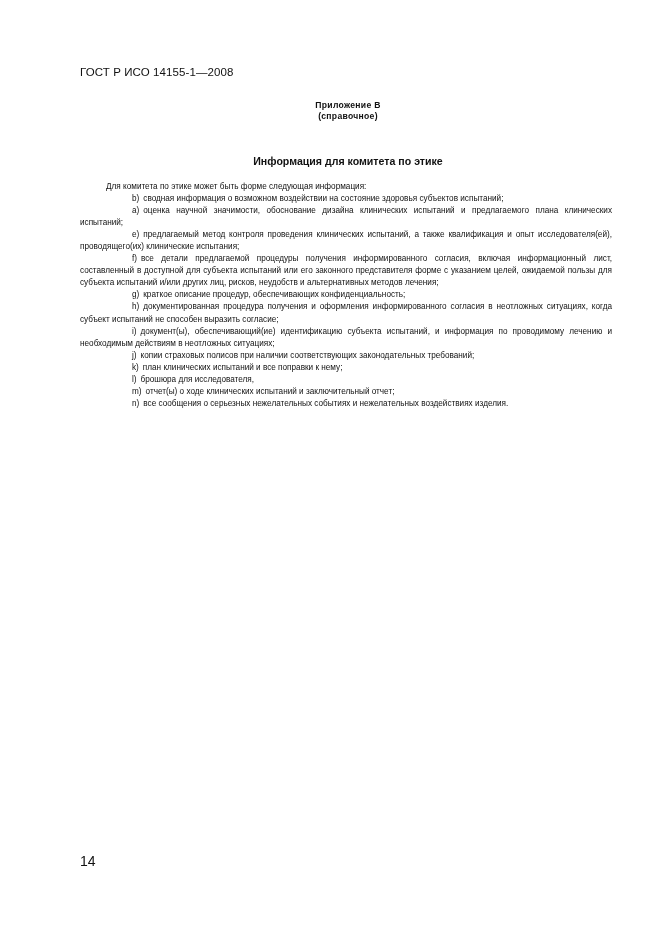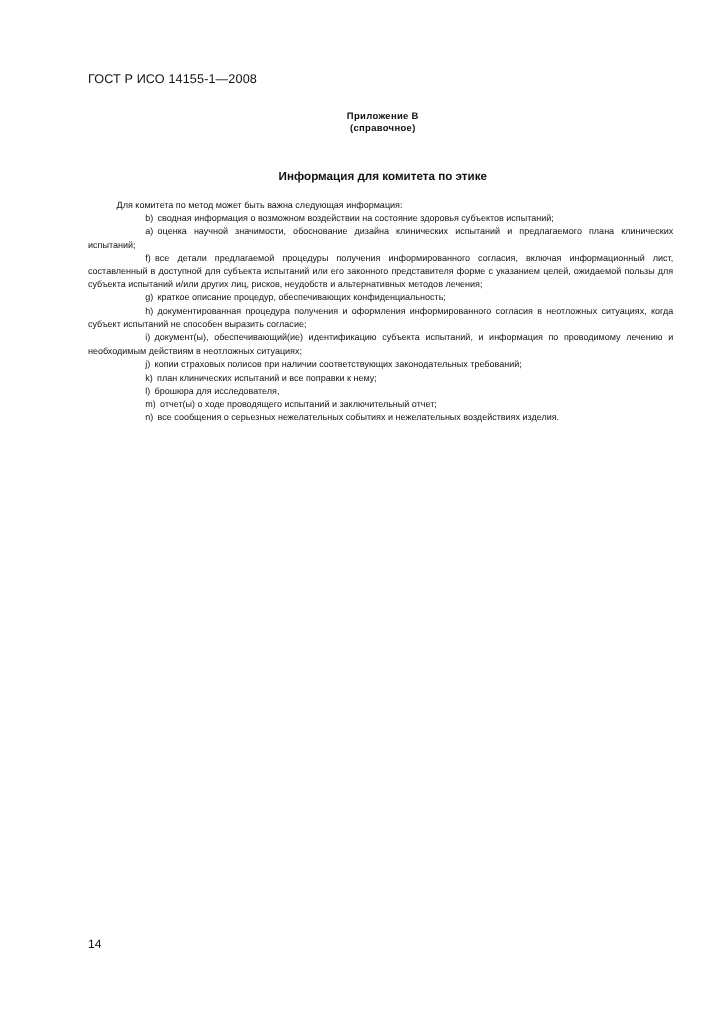--- a/index.html
+++ b/index.html
@@ -5,42 +5,43 @@
     html, body { margin: 0; padding: 0; background: #ffffff; }
     body { width: 661px; height: 936px; position: relative; overflow: hidden;
            font-family: "Liberation Sans", "DejaVu Sans", sans-serif; color: #111; }
     .header { position: absolute; left: 80px; top: 66px; font-size: 11.5px; font-weight: normal; letter-spacing: 0.1px; }
     .annex { position: absolute; left: 0; width: 696px; top: 100px; text-align: center; font-size: 8.6px; font-weight: bold; line-height: 11px; letter-spacing: 0.3px; }
     .title { position: absolute; left: 0; width: 696px; top: 155px; text-align: center; font-size: 10.6px; font-weight: bold; }
     .body { position: absolute; left: 80px; top: 181px; width: 532px; font-size: 8.2px; line-height: 12.05px; text-align: justify; }
     .body p { margin: 0; text-indent: 26px; }
     .body p.intro { text-indent: 26px; }
     .lbl { display: inline-block; margin-right: 4px; }
-    .page-num { position: absolute; left: 80px; top: 853px; font-size: 11px; text-align: center; }
+    .page-num { position: absolute; left: 80px; top: 853px; font-size: 14px; text-align: center; }
   </style>
 </head>
 <body>
 
 <div class="header">ГОСТ Р ИСО 14155-1—2008</div>
 
 <div class="annex">
   <div>Приложение В</div>
   <div>(справочное)</div>
 </div>
 
 <div class="title">Информация для комитета по этике</div>
 
 <div class="body">
-  <p class="intro">Для комитета по метод может быть важна следующая информация:</p>
+  <p class="intro">Для комитета по этике может быть форме следующая информация:</p>
   <p><span class="lbl">b)</span><span>сводная информация о возможном воздействии на состояние здоровья субъектов испытаний;</span></p>
   <p><span class="lbl">a)</span><span>оценка научной значимости, обоснование дизайна клинических испытаний и предлагаемого плана клинических испытаний;</span></p>
+  <p><span class="lbl">e)</span><span>предлагаемый метод контроля проведения клинических испытаний, а также квалификация и опыт исследователя(ей), проводящего(их) клинические испытания;</span></p>
   <p><span class="lbl">f)</span><span>все детали предлагаемой процедуры получения информированного согласия, включая информационный лист, составленный в доступной для субъекта испытаний или его законного представителя форме с указанием целей, ожидаемой пользы для субъекта испытаний и/или других лиц, рисков, неудобств и альтернативных методов лечения;</span></p>
   <p><span class="lbl">g)</span><span>краткое описание процедур, обеспечивающих конфиденциальность;</span></p>
   <p><span class="lbl">h)</span><span>документированная процедура получения и оформления информированного согласия в неотложных ситуациях, когда субъект испытаний не способен выразить согласие;</span></p>
   <p><span class="lbl">i)</span><span>документ(ы), обеспечивающий(ие) идентификацию субъекта испытаний, и информация по проводимому лечению и необходимым действиям в неотложных ситуациях;</span></p>
   <p><span class="lbl">j)</span><span>копии страховых полисов при наличии соответствующих законодательных требований;</span></p>
   <p><span class="lbl">k)</span><span>план клинических испытаний и все поправки к нему;</span></p>
   <p><span class="lbl">l)</span><span>брошюра для исследователя,</span></p>
-  <p><span class="lbl">m)</span><span>отчет(ы) о ходе проводящего испытаний и заключительный отчет;</span></p>
+  <p><span class="lbl">m)</span><span>отчет(ы) о ходе клинических испытаний и заключительный отчет;</span></p>
   <p><span class="lbl">n)</span><span>все сообщения о серьезных нежелательных событиях и нежелательных воздействиях изделия.</span></p>
 </div>
 
 <div class="page-num">14</div>
 
 </body></html>

